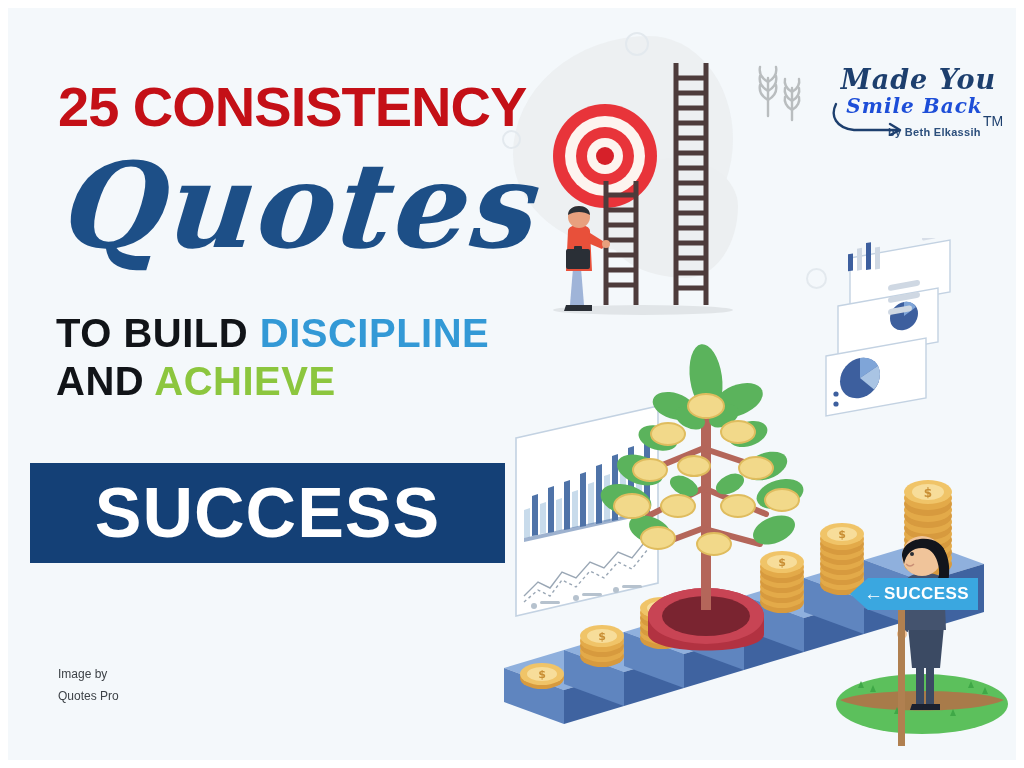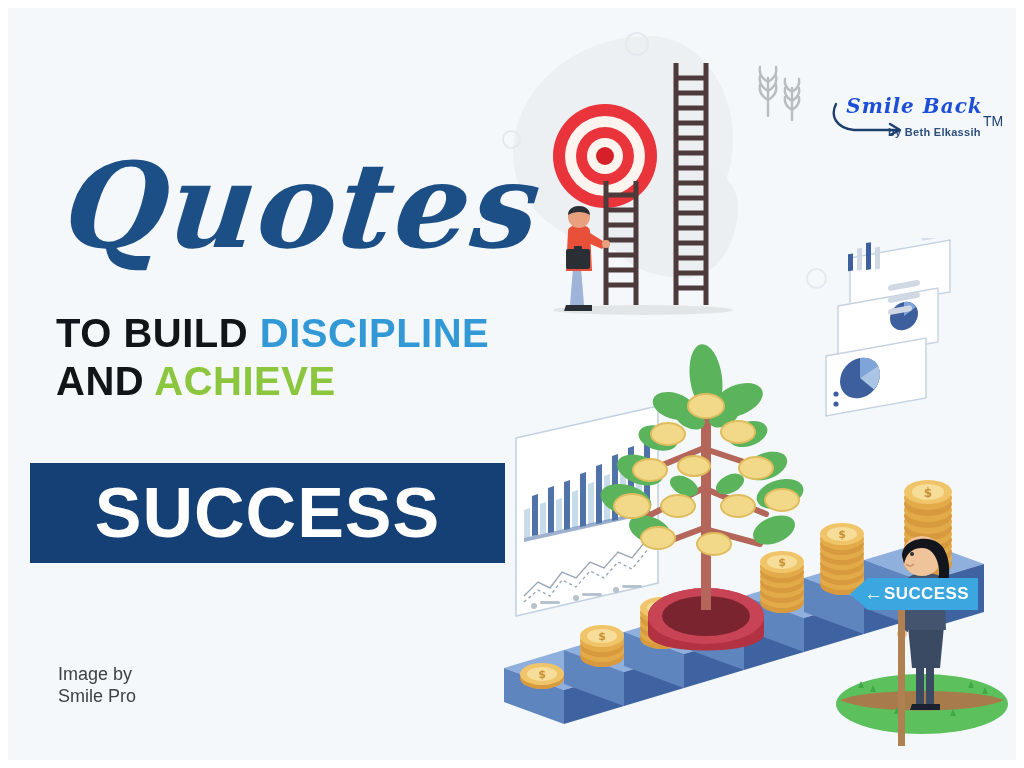--- a/index.html
+++ b/index.html
@@ -73,21 +73,21 @@
     position:absolute;left:22px;top:455px;width:475px;height:100px;
     background:#144076;
   }
   .successbar span{
     display:block;text-align:center;line-height:100px;
     font-size:70px;font-weight:bold;color:#ffffff;letter-spacing:1px;
   }
 
   .credit{
     position:absolute;left:50px;top:655px;
-    font-size:18px;line-height:22px;color:#3d4247;
+    font-size:12px;line-height:22px;color:#3d4247;
   }
 
   
   .logo{position:absolute;left:810px;top:56px;width:185px;height:86px;}
   .logo-l1{
     position:absolute;left:18px;top:0px;width:165px;text-align:center;
     font-family:"DejaVu Serif", serif;font-style:italic;font-weight:bold;
     font-size:27px;color:#1d3f6e;letter-spacing:1px;
   }
   .logo-l2{
@@ -525,42 +525,44 @@
     </div>
 
     <div class="signpost">
       <div class="sign-pole"></div>
       <div class="sign-arrow"></div>
       <div class="sign-plate"></div>
       <div class="sign-arrowglyph">←</div>
       <div class="sign-text">SUCCESS</div>
     </div>
 
+    <div class="txt t-25">25 CONSISTENCY</div>
 
     <div class="txt t-quotes">Quotes</div>
 
     <div class="txt line2">
       <span>TO BUILD </span><span class="c-blue">DISCIPLINE</span>
     </div>
 
     <div class="txt line3">
       <span>AND </span><span class="c-green">ACHIEVE</span>
     </div>
 
 
     <div class="successbar">
       <span>SUCCESS</span>
     </div>
 
     <div class="credit">
       <div>Image by</div>
-      <div>Smile Pro</div>
+      <div>Quotes Pro</div>
     </div>
 
     <div class="logo">
+      <div class="logo-l1">Made You</div>
       <div class="logo-l2">Smile Back</div>
       <div class="logo-tm">TM</div>
       <div class="logo-by">by Beth Elkassih</div>
       <div class="logo-swoosh">
         <svg width="90" height="34" viewBox="0 0 90 34">
           <path d="M8 2 C2 14 8 26 26 28 L70 28" stroke="#1d3f6e" stroke-width="2.4" fill="none" stroke-linecap="round"></path>
           <path d="M62 22 L72 28 L62 33" stroke="#1d3f6e" stroke-width="2.4" fill="none" stroke-linecap="round" stroke-linejoin="round"></path>
         </svg>
       </div>
     </div>

